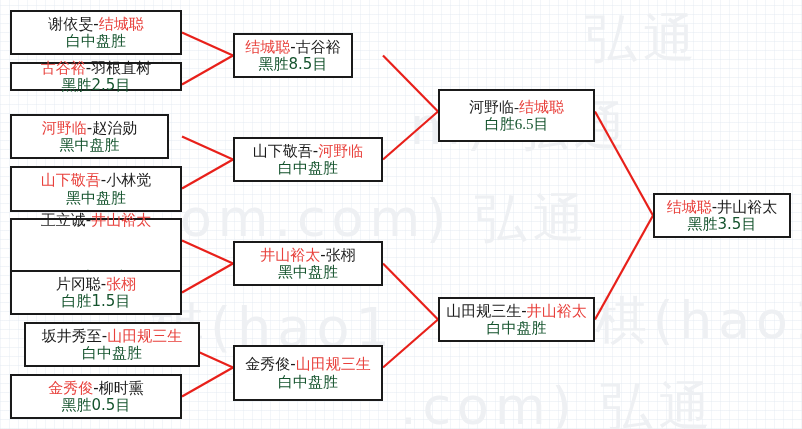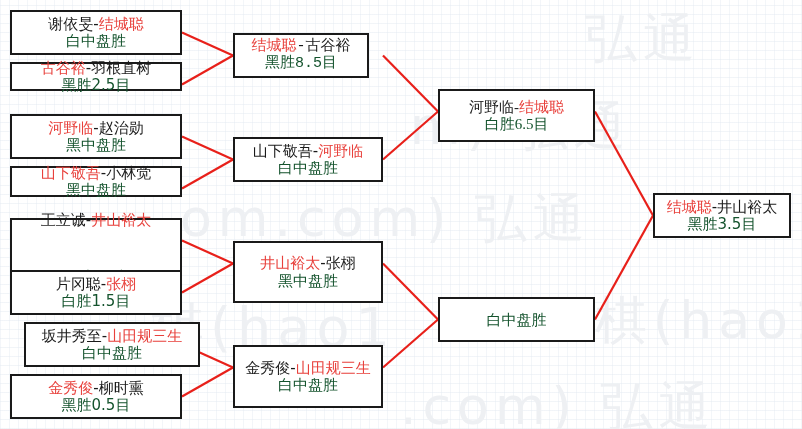--- a/index.html
+++ b/index.html
@@ -109,65 +109,66 @@
 
   <div id="boxes">
       <div class="match" style="left: 10px; top: 10px; width: 172px; height: 45px;">
         <div class="m-players"><span class="">谢依旻</span><span class="dash">-</span><span class="winner">结城聪</span></div>
         <div class="m-result">白中盘胜</div>
       </div>
       <div class="match" style="left: 10px; top: 62px; width: 172px; height: 29px;">
         <div class="m-players"><span class="winner">古谷裕</span><span class="dash">-</span><span class="">羽根直树</span></div>
         <div class="m-result">黑胜2.5目</div>
       </div>
-      <div class="match" style="left: 10px; top: 114px; width: 172px; height: 45px;">
+      <div class="match" style="left: 10px; top: 114px; width: 159px; height: 45px;">
         <div class="m-players"><span class="winner">河野临</span><span class="dash">-</span><span class="">赵治勋</span></div>
         <div class="m-result">黑中盘胜</div>
       </div>
-      <div class="match" style="left: 10px; top: 166px; width: 172px; height: 31px;">
+      <div class="match" style="left: 10px; top: 166px; width: 172px; height: 46px;">
         <div class="m-players"><span class="winner">山下敬吾</span><span class="dash">-</span><span class="">小林觉</span></div>
         <div class="m-result">黑中盘胜</div>
       </div>
       <div class="match" style="left: 10px; top: 218px; width: 172px; height: 61px; gap: 40px;">
         <div class="m-players"><span class="">王立诚</span><span class="dash">-</span><span class="winner">井山裕太</span></div>
         <div class="m-result">白中盘胜</div>
       </div>
       <div class="match" style="left: 10px; top: 270px; width: 172px; height: 45px;">
         <div class="m-players"><span class="">片冈聪</span><span class="dash">-</span><span class="winner">张栩</span></div>
         <div class="m-result">白胜1.5目</div>
       </div>
       <div class="match" style="left: 24px; top: 322px; width: 176px; height: 45px;">
         <div class="m-players"><span class="">坂井秀至</span><span class="dash">-</span><span class="winner">山田规三生</span></div>
         <div class="m-result">白中盘胜</div>
       </div>
       <div class="match" style="left: 10px; top: 374px; width: 172px; height: 45px;">
         <div class="m-players"><span class="winner">金秀俊</span><span class="dash">-</span><span class="">柳时熏</span></div>
         <div class="m-result">黑胜0.5目</div>
       </div>
-      <div class="match" style="left: 233px; top: 33px; width: 136px; height: 45px; font-family: Liberation Mono, monospace;">
+      <div class="match" style="left: 233px; top: 33px; width: 120px; height: 45px;">
         <div class="m-players"><span class="winner">结城聪</span><span class="dash">-</span><span class="">古谷裕</span></div>
         <div class="m-result">黑胜8.5目</div>
       </div>
       <div class="match" style="left: 233px; top: 137px; width: 150px; height: 45px;">
         <div class="m-players"><span class="">山下敬吾</span><span class="dash">-</span><span class="winner">河野临</span></div>
         <div class="m-result">白中盘胜</div>
       </div>
-      <div class="match" style="left: 233px; top: 241px; width: 150px; height: 62px;">
+      <div class="match" style="left: 233px; top: 241px; width: 150px; height: 45px;">
         <div class="m-players"><span class="winner">井山裕太</span><span class="dash">-</span><span class="">张栩</span></div>
         <div class="m-result">黑中盘胜</div>
       </div>
-      <div class="match" style="left: 233px; top: 345px; width: 150px; height: 63px;">
+      <div class="match" style="left: 233px; top: 345px; width: 150px; height: 56px;">
         <div class="m-players"><span class="">金秀俊</span><span class="dash">-</span><span class="winner">山田规三生</span></div>
         <div class="m-result">白中盘胜</div>
       </div>
       <div class="match" style="left: 438px; top: 89px; width: 157px; height: 53px; font-family: Liberation Serif, serif;">
         <div class="m-players"><span class="">河野临</span><span class="dash">-</span><span class="winner">结城聪</span></div>
         <div class="m-result">白胜6.5目</div>
       </div>
       <div class="match" style="left: 438px; top: 297px; width: 157px; height: 45px;">
+        <div class="m-players"><span class="">山田规三生</span><span class="dash">-</span><span class="winner">井山裕太</span></div>
         <div class="m-result">白中盘胜</div>
       </div>
       <div class="match" style="left: 653px; top: 193px; width: 138px; height: 45px;">
         <div class="m-players"><span class="winner">结城聪</span><span class="dash">-</span><span class="">井山裕太</span></div>
         <div class="m-result">黑胜3.5目</div>
       </div>
     </div>
 
 </div>
 

